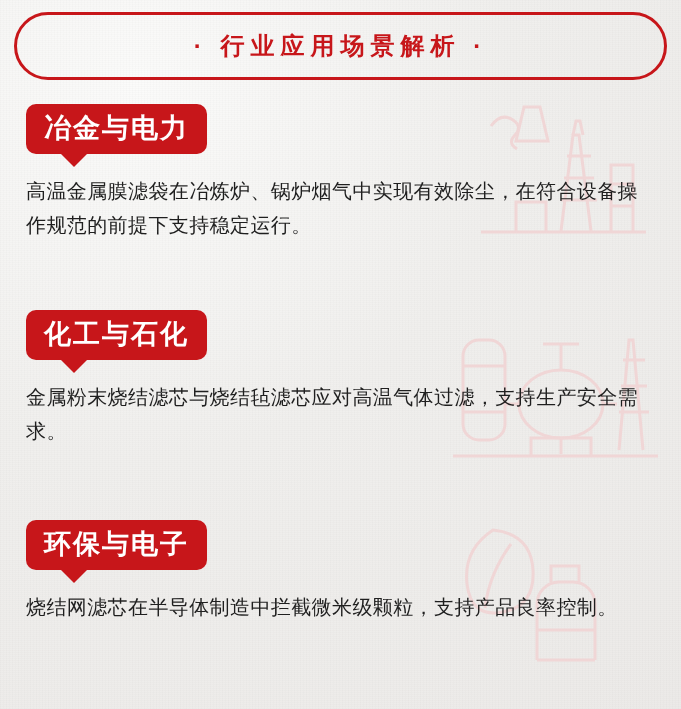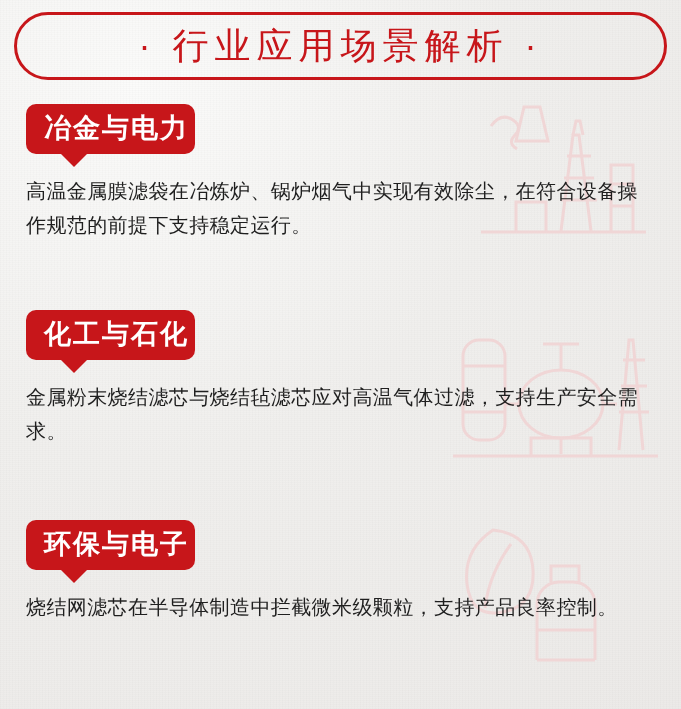--- a/index.html
+++ b/index.html
@@ -46,22 +46,22 @@
     width: 653px;
     height: 68px;
     border: 3px solid #c7161a;
     border-radius: 34px;
     box-sizing: border-box;
     display: flex;
     align-items: center;
     justify-content: center;
   }
   .header-title {
-    font-size: 36px;
-    font-weight: normal;
+    font-size: 24px;
+    font-weight: bold;
     color: #c7161a;
     letter-spacing: 6px;
     white-space: nowrap;
     font-family: "Liberation Sans", "DejaVu Sans", sans-serif;
   }
 
   
   .section {
     position: absolute;
     left: 26px;
@@ -72,21 +72,21 @@
   .sec3 { top: 520px; }
 
   .tag {
     position: relative;
     display: inline-block;
     background: #c7161a;
     color: #ffffff;
     font-size: 27px;
     font-weight: bold;
     letter-spacing: 2px;
-    padding: 9px 6px 10px 18px;
+    padding: 9px 18px 10px 18px;
     border-radius: 10px;
     line-height: 1.15;
   }
   .tag::after {
     content: "";
     position: absolute;
     left: 34px;
     bottom: -13px;
     width: 0;
     height: 0;

